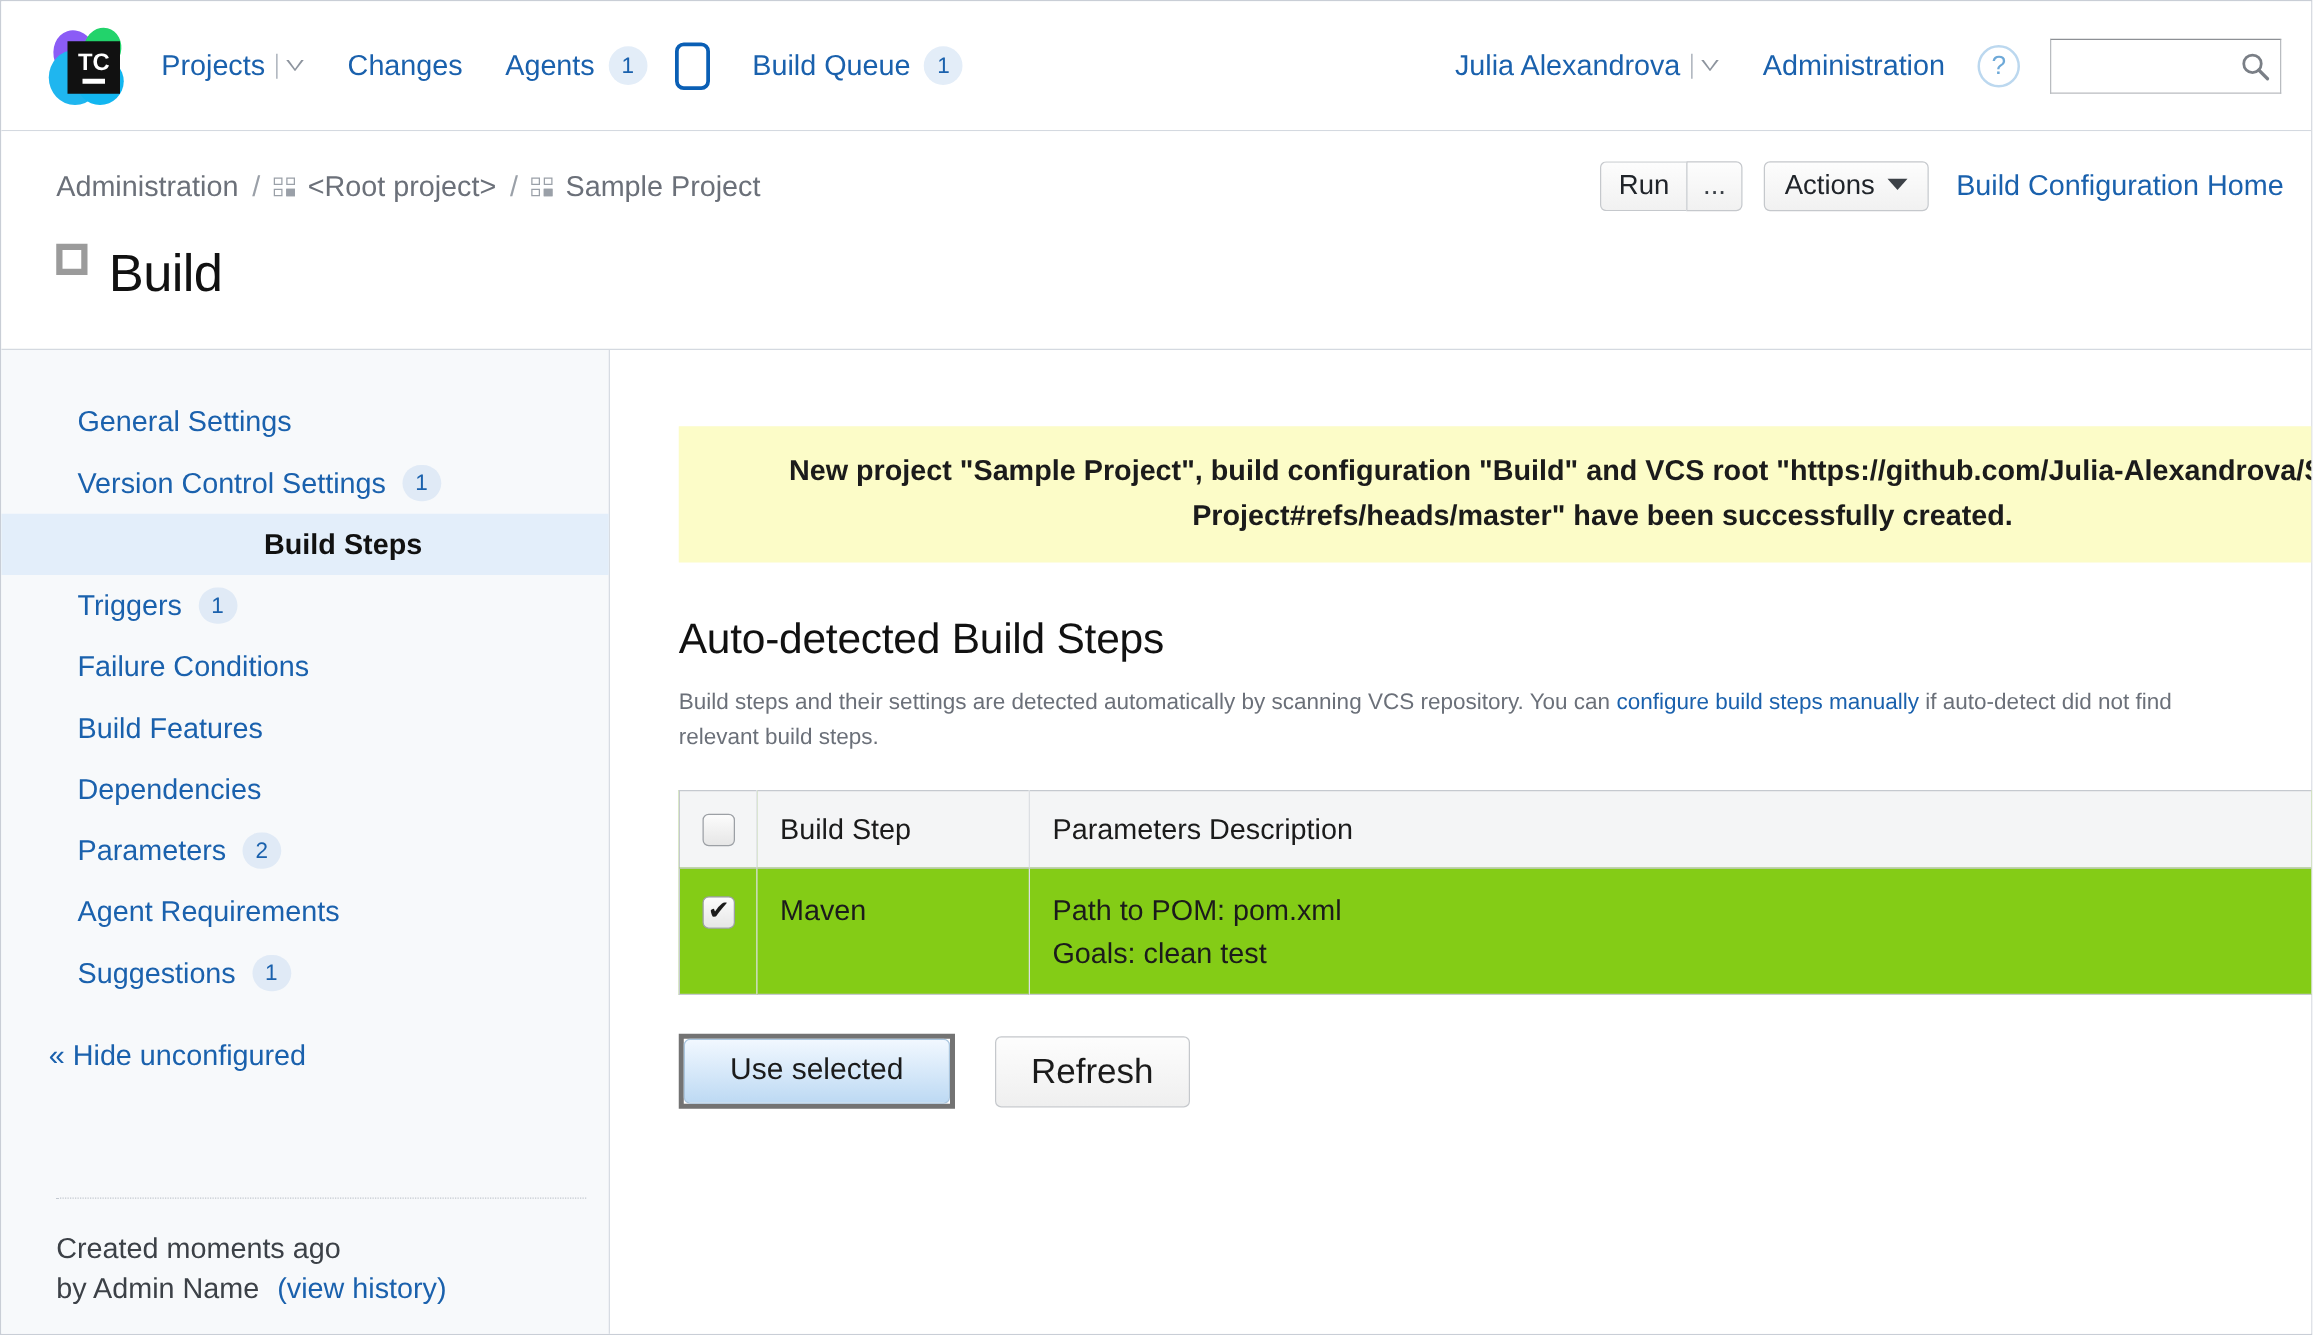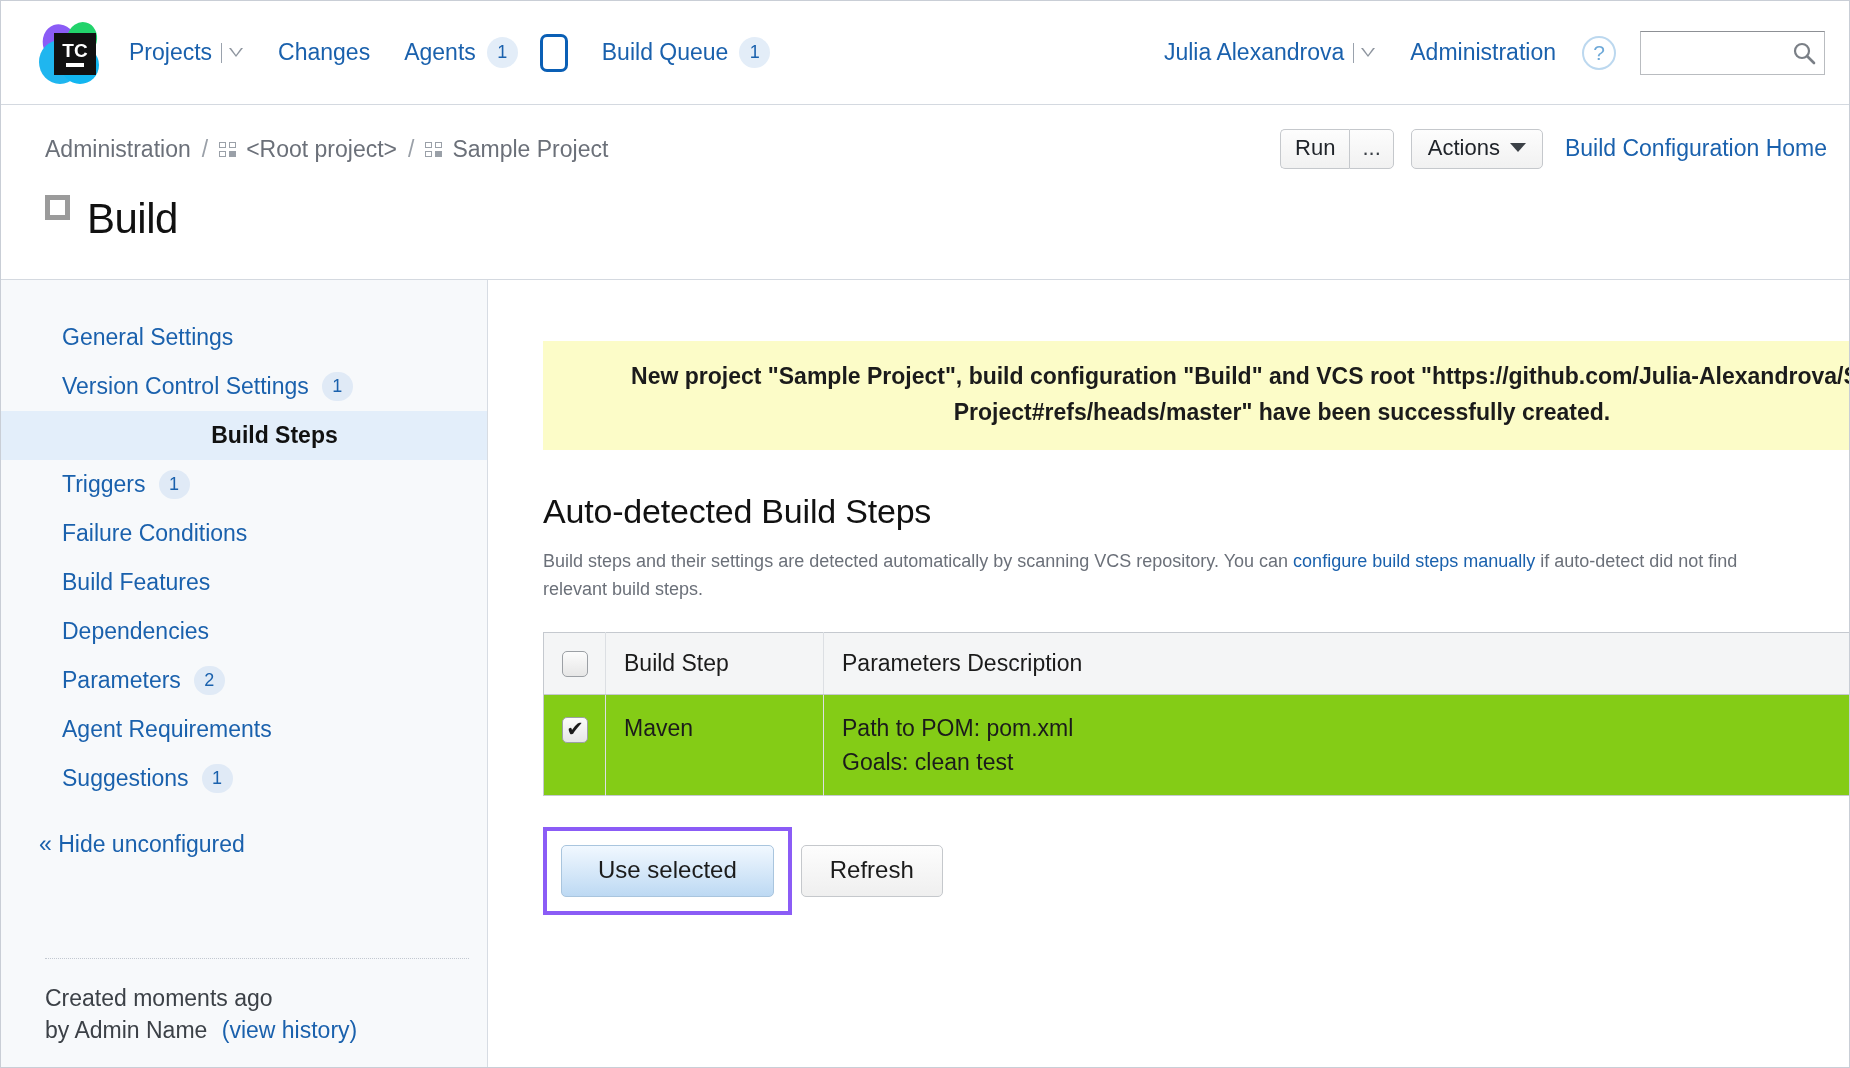--- a/index.html
+++ b/index.html
@@ -356,46 +356,46 @@
     font-size: 21px; color: #1b1b1b; line-height: 1;
     position: relative; top: -1px;
   }
 
   .btnrow {
     display: flex; align-items: center;
     margin-top: 31px;
     position: relative;
   }
   .hl-wrap {
-    border: 4px solid #8b5cf6;
-    padding: 14px;
+    border: 4px solid #737373;
+    padding: 0;
     display: inline-block;
     line-height: 0;
   }
   .btn-primary {
     font-family: "Liberation Sans", sans-serif;
     font-size: 24px;
     color: #1b1b1b;
     background: linear-gradient(#f1f8ff, #bdd9f3);
     border: 1px solid #a9c5de;
     border-radius: 5px;
     padding: 10px 36px 12px;
     cursor: pointer;
     line-height: 1.18;
   }
   .btn-secondary {
     font-family: "Liberation Sans", sans-serif;
-    font-size: 24px;
+    font-size: 28px;
     color: #1b1b1b;
     background: linear-gradient(#fdfdfd, #efefef);
     border: 1px solid #c5c8cc;
     border-radius: 5px;
     padding: 10px 28px 12px;
     cursor: pointer;
-    margin-left: 9px;
+    margin-left: 32px;
     line-height: 1.18;
   }
 </style>
 </head>
 <body>
 
 <div id="page">
 
   <div class="header">
 

